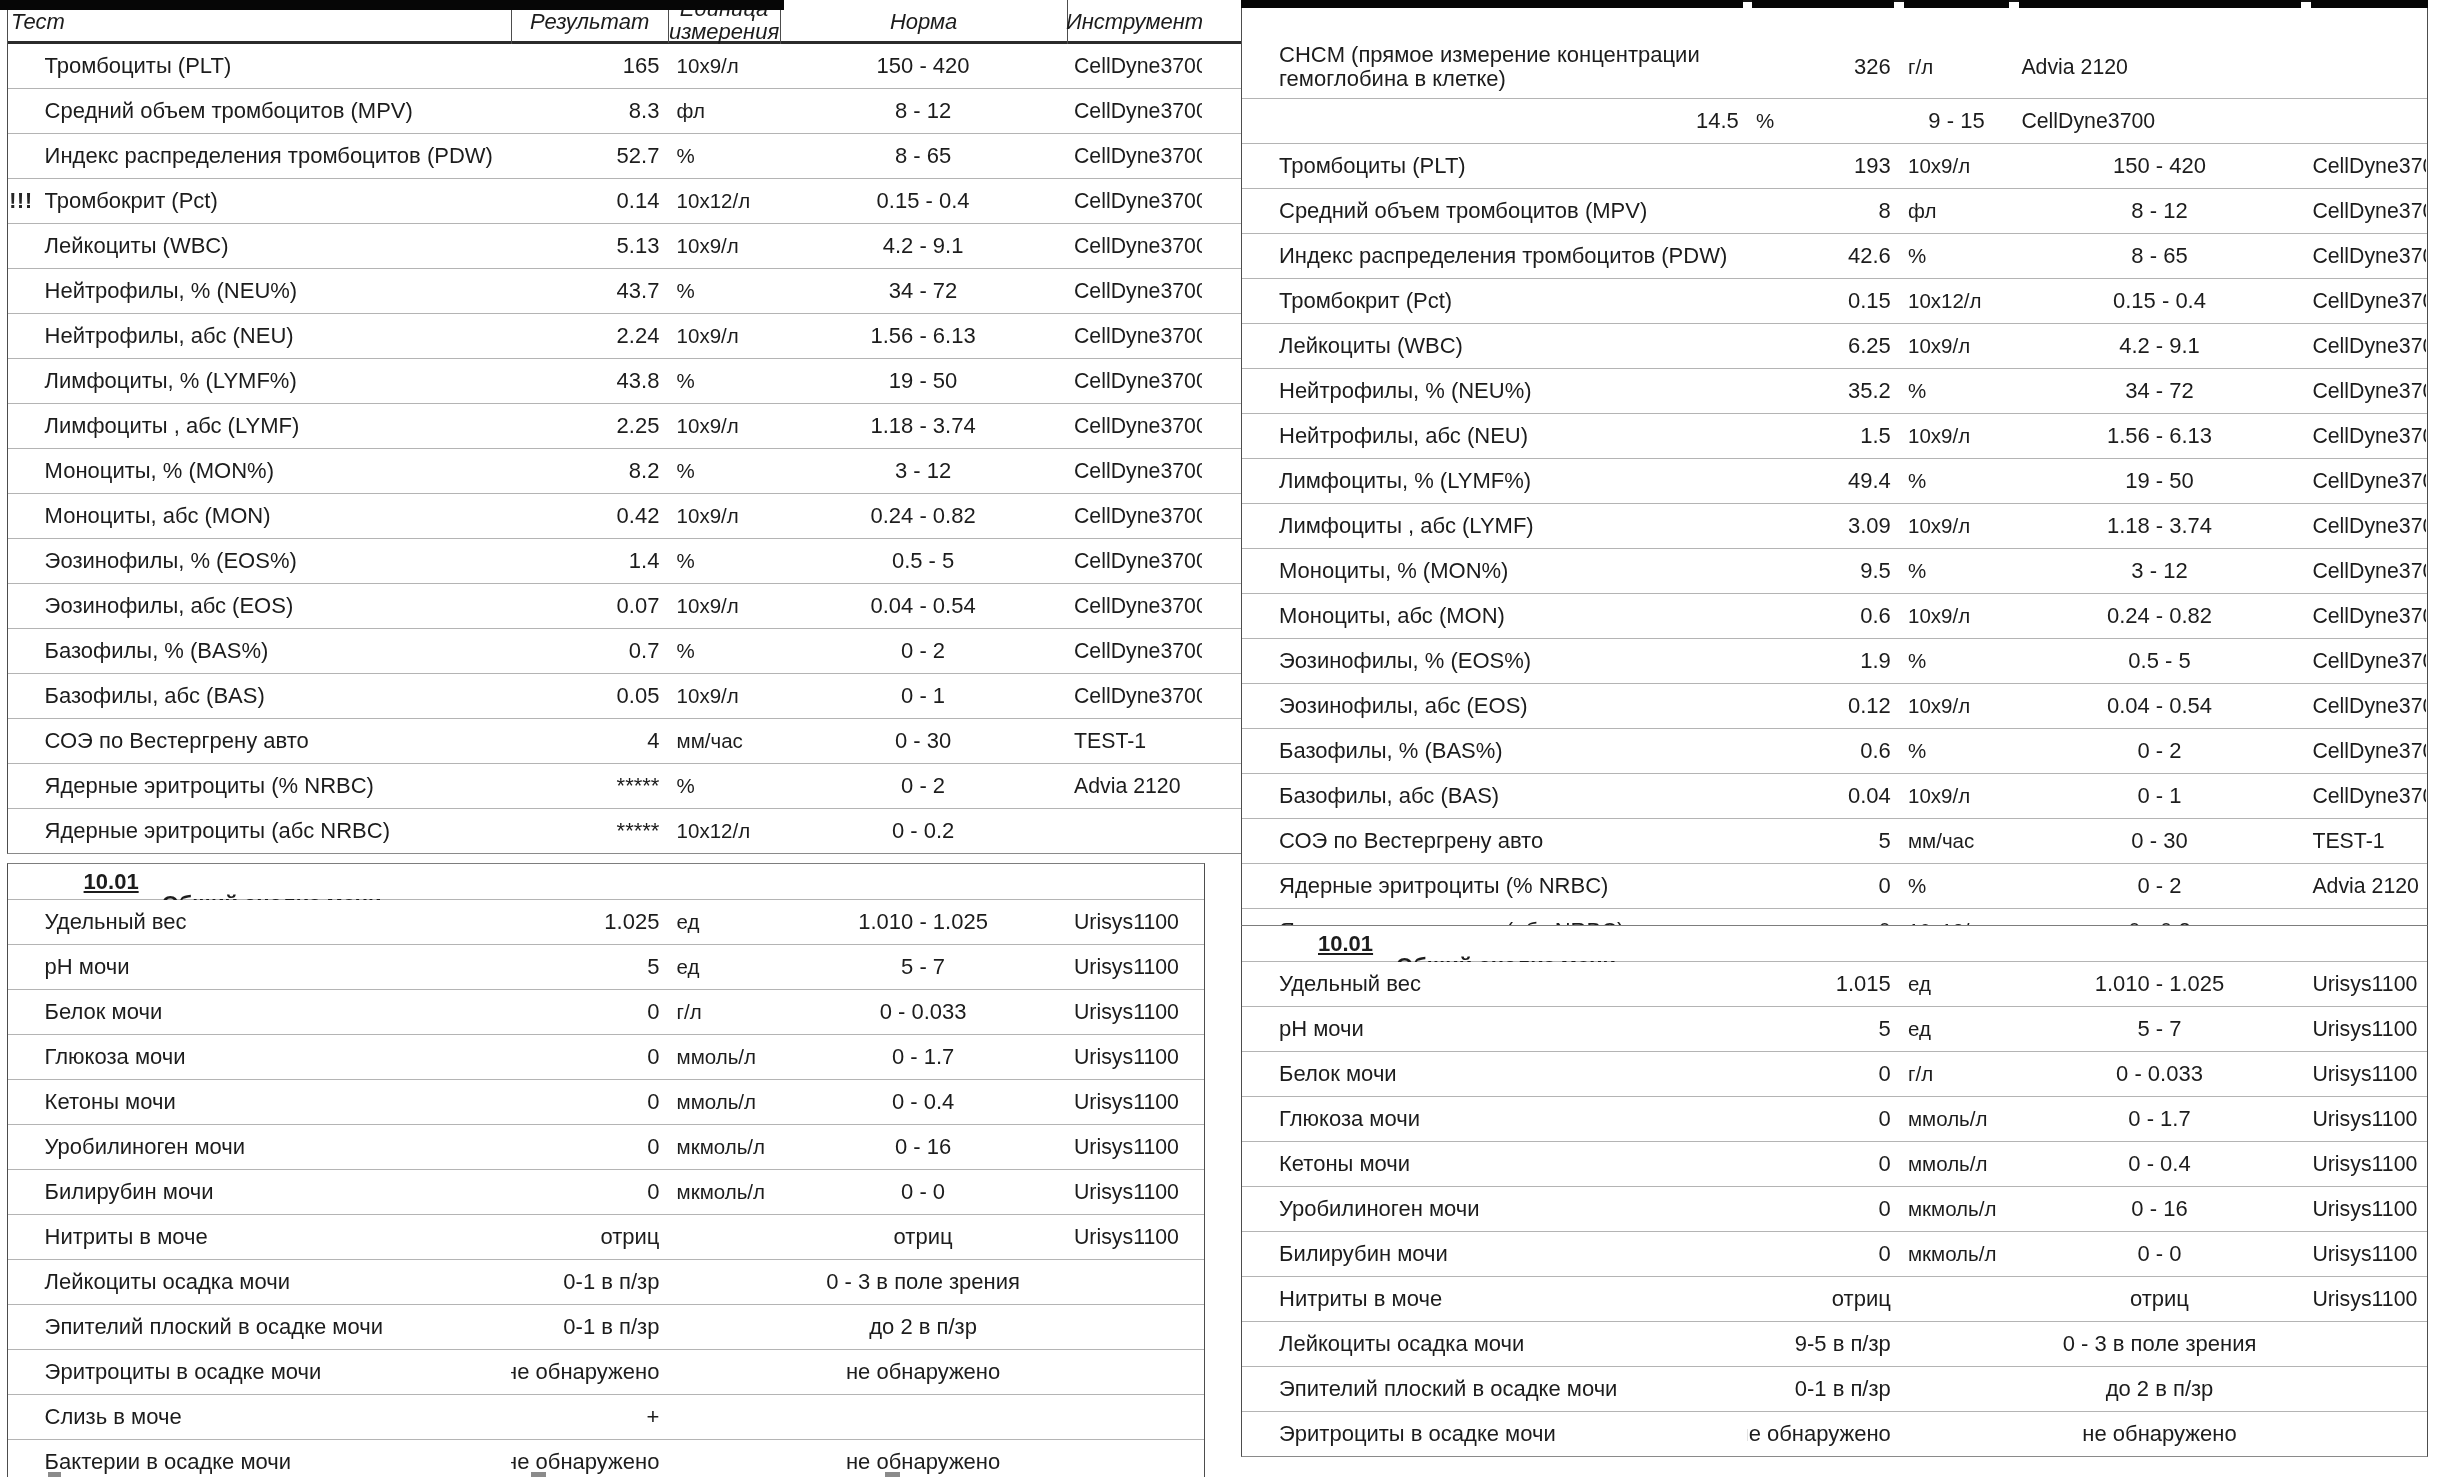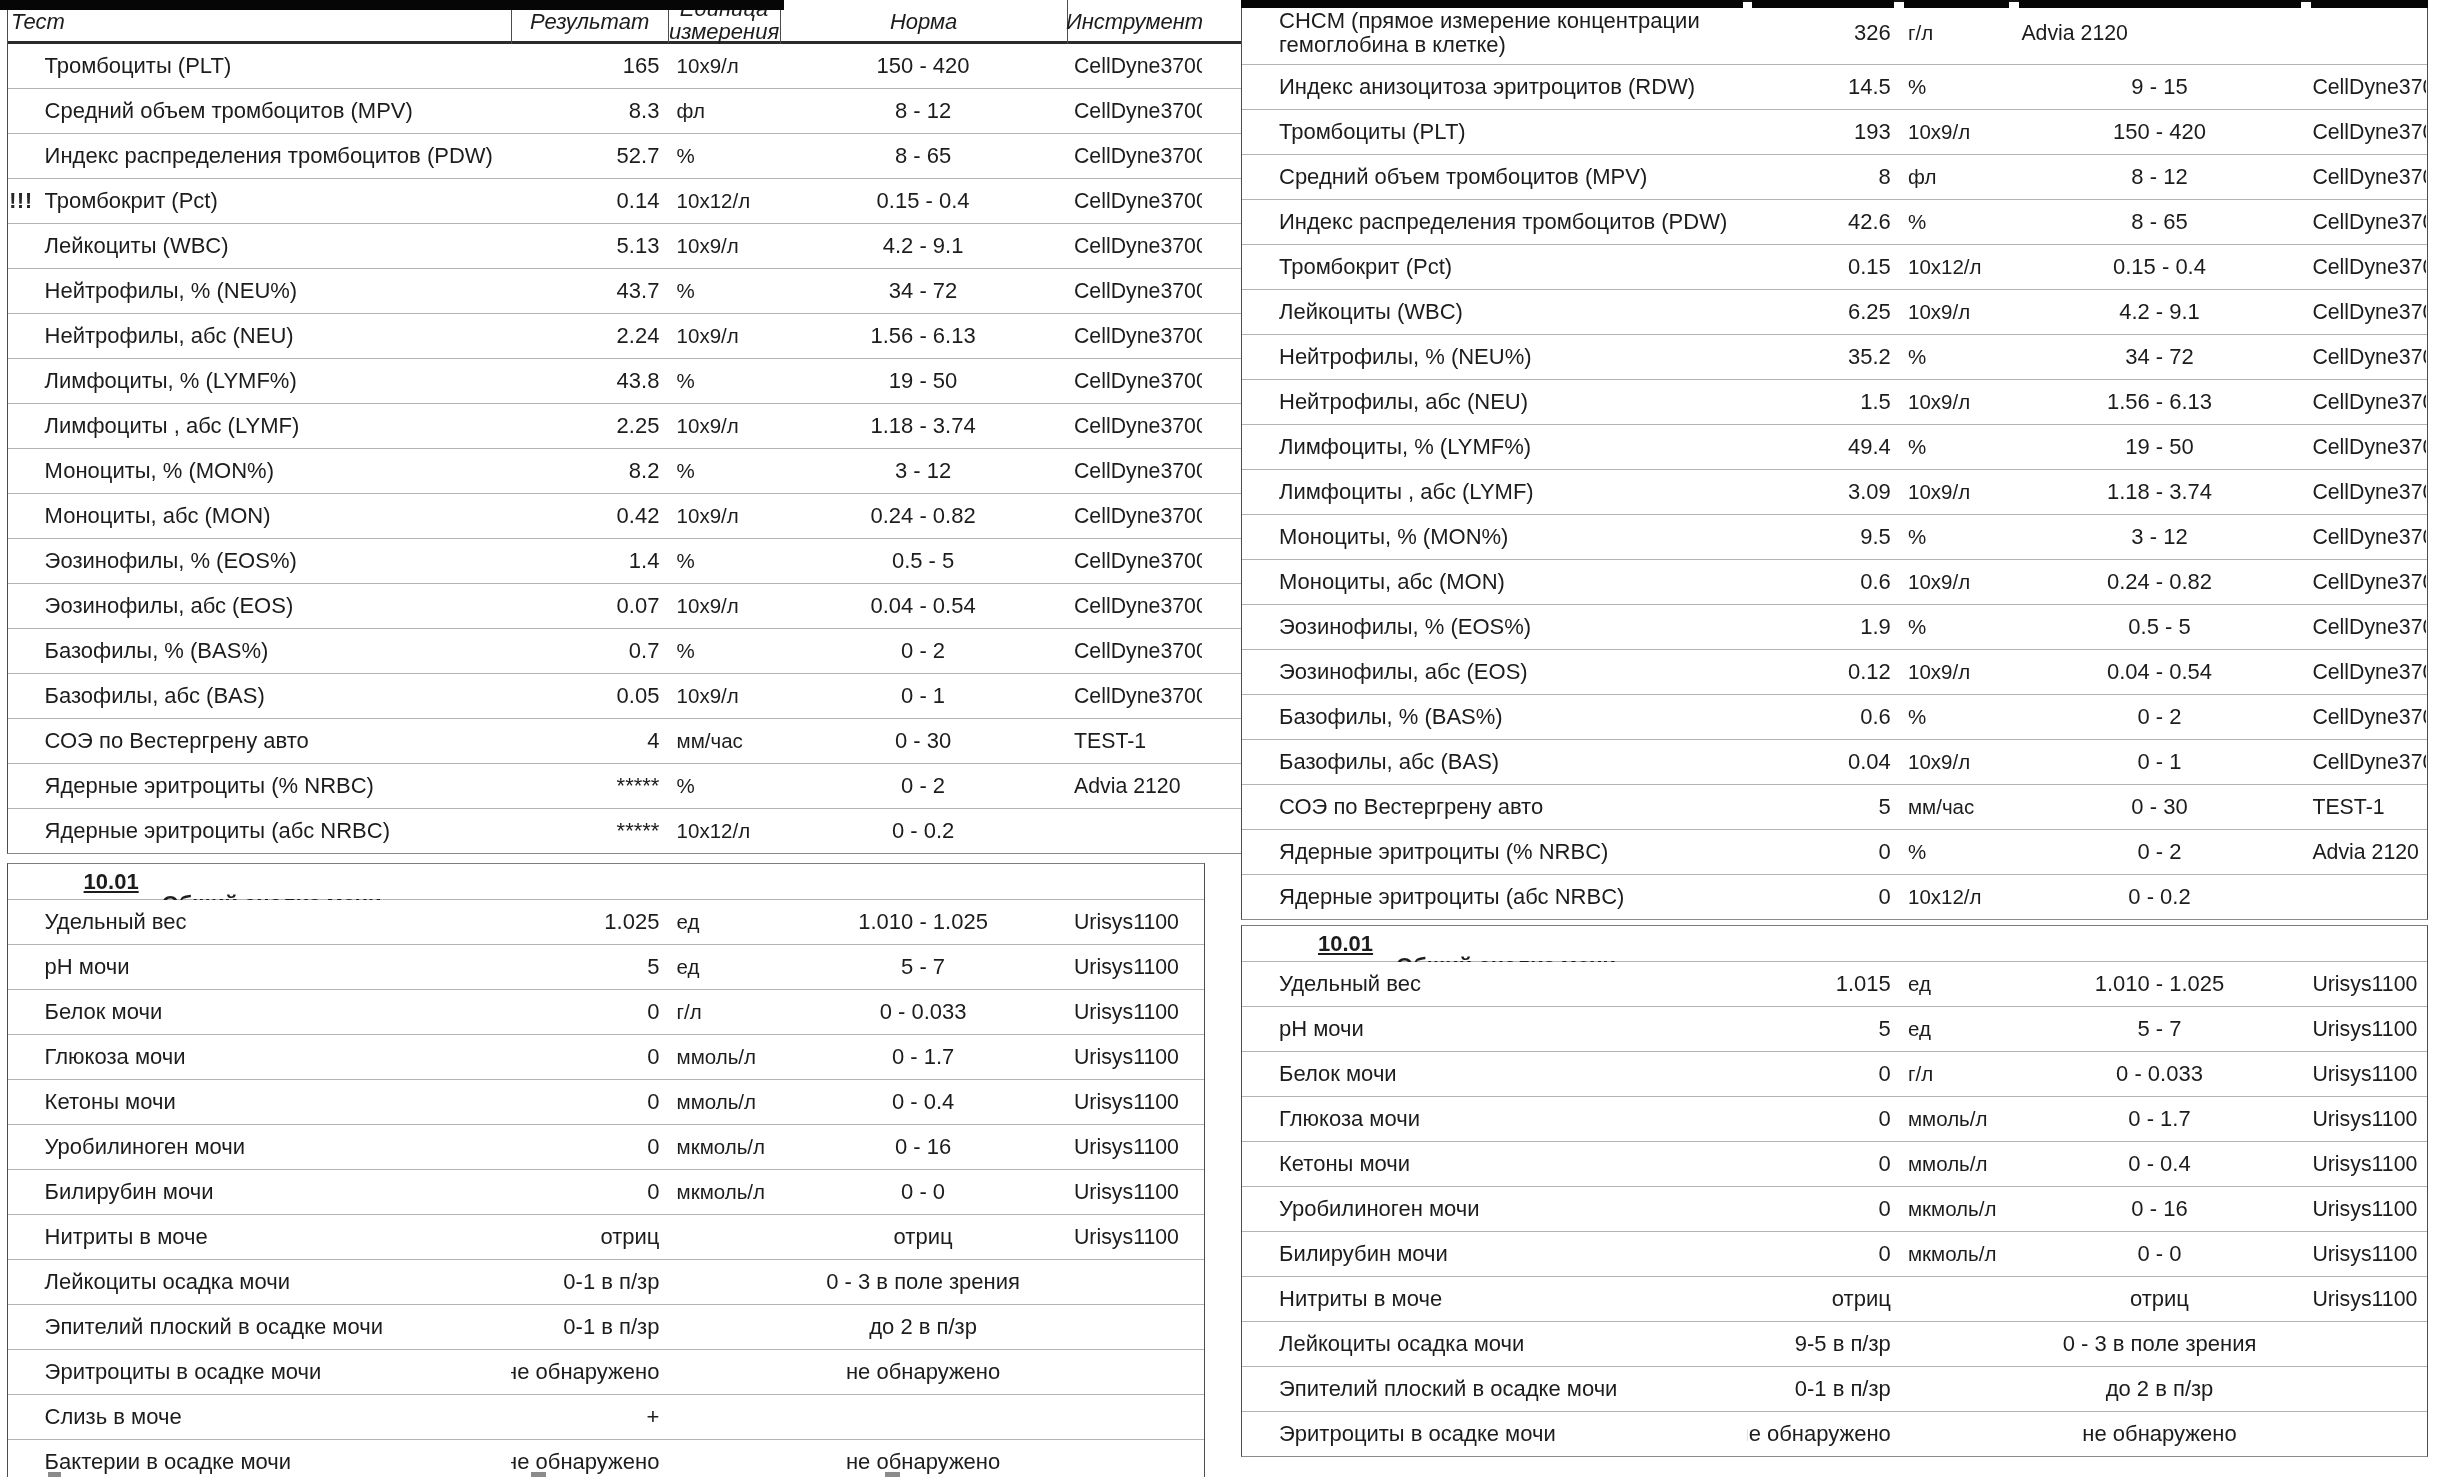--- a/index.html
+++ b/index.html
@@ -25,21 +25,21 @@
 
   
   .hdr{height:41px;border-bottom:3.3px solid #2b2b2b;font-style:italic;}
   .hdr .hc{display:flex;align-items:center;justify-content:center;border-left:1.6px solid #4d4d4d;box-sizing:border-box;text-align:center;}
   .hdr .hc:first-child{border-left:none;justify-content:flex-start;padding-left:3.3px;}
   .hdr .hc.two-line{flex-direction:column;justify-content:flex-start;line-height:1.02;position:relative;top:-1.6px;}
 
   
   .row{height:44px;position:relative;background:#fff;}
   .row + .row{border-top:1.6px solid #b4b4b4;}
-  .row.tall{height:62px;}
+  .row.tall{height:62px;margin-top:34px;}
   .cell{display:flex;align-items:center;overflow:hidden;white-space:nowrap;}
   .c-name{padding-left:37px;white-space:normal;line-height:1.1;}
   .c-res {justify-content:flex-end;padding-right:8.2px;}
   .c-unit{padding-left:9px;font-size:20.5px;}
   .c-norm{justify-content:center;}
   .c-inst{padding-left:7.4px;font-size:21.3px;}
   .flag{position:absolute;left:1.6px;top:50%;transform:translateY(-50%);
         font-weight:bold;letter-spacing:0.8px;font-size:21.3px;color:#262626;}
 
   
@@ -301,21 +301,20 @@
 
 <div class="lab-table" id="right-blood">
   <div id="right-blood-rows">
       <div class="row grid-r tall">
         <div class="cell c-name">CHCM (прямое измерение концентрации гемоглобина в клетке)</div>
         <div class="cell c-res">326</div>
         <div class="cell c-unit">г/л</div>
         <div class="cell c-inst">Advia 2120</div>
       </div>
       <div class="row grid-r">
-        <div class="cell c-name">Индекс анизоцитоза эритроцитов (RDW)</div>
         <div class="cell c-res">14.5</div>
         <div class="cell c-unit">%</div>
         <div class="cell c-norm">9 - 15</div>
         <div class="cell c-inst">CellDyne3700</div>
       </div>
       <div class="row grid-r">
         <div class="cell c-name">Тромбоциты (PLT)</div>
         <div class="cell c-res">193</div>
         <div class="cell c-unit">10x9/л</div>
         <div class="cell c-norm">150 - 420</div>

